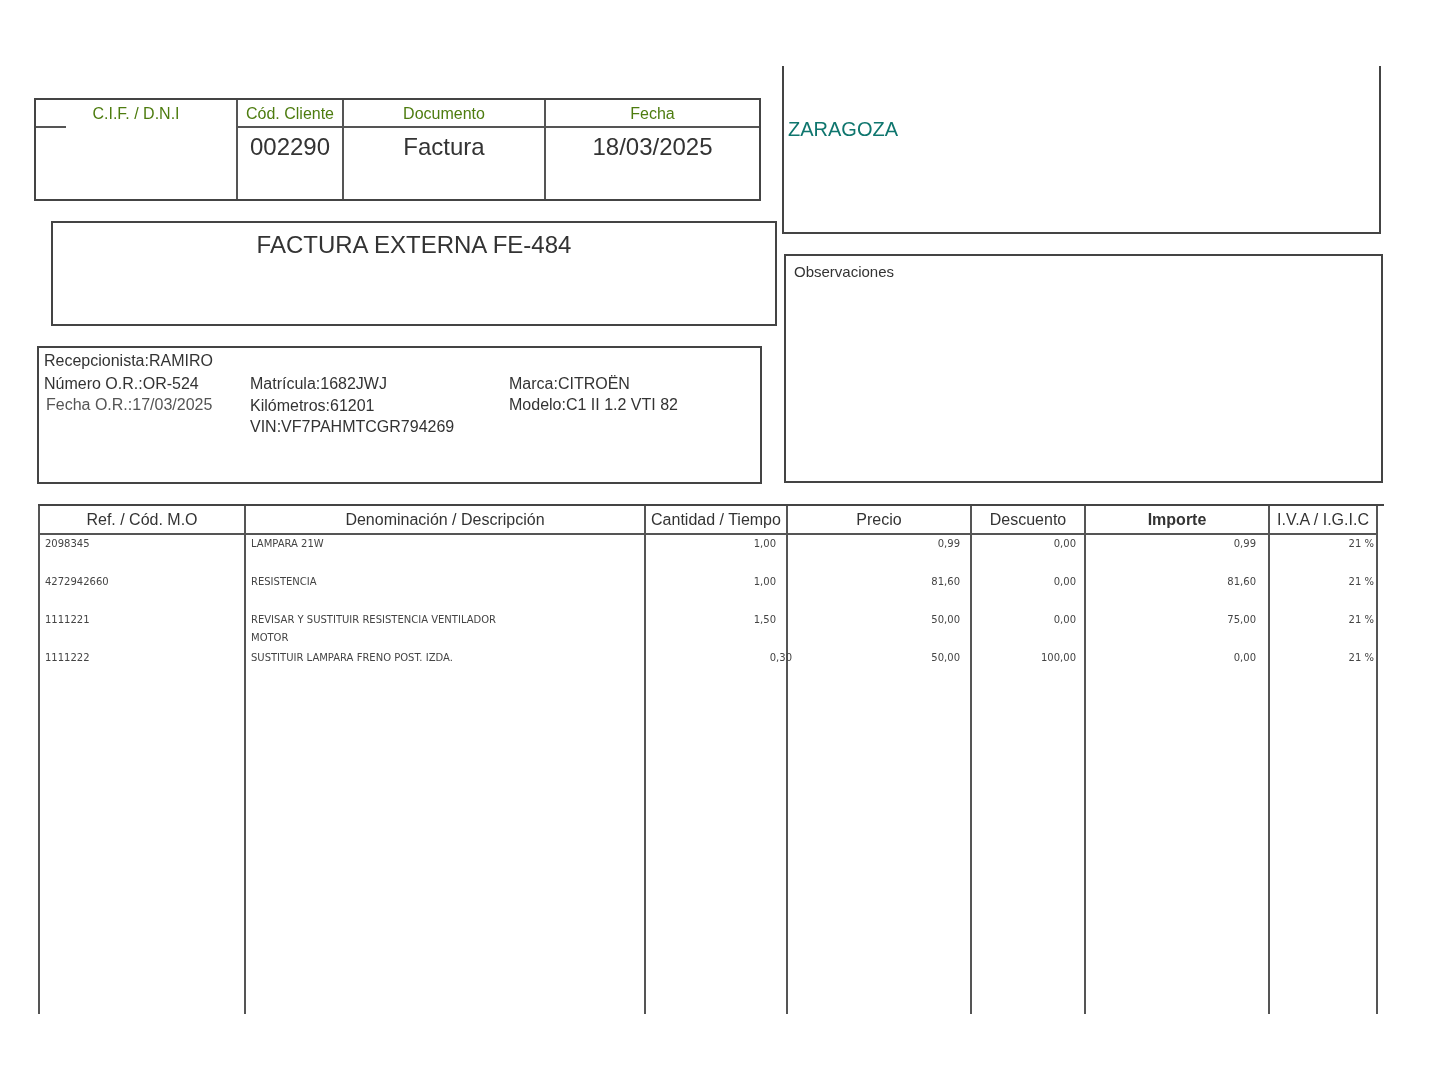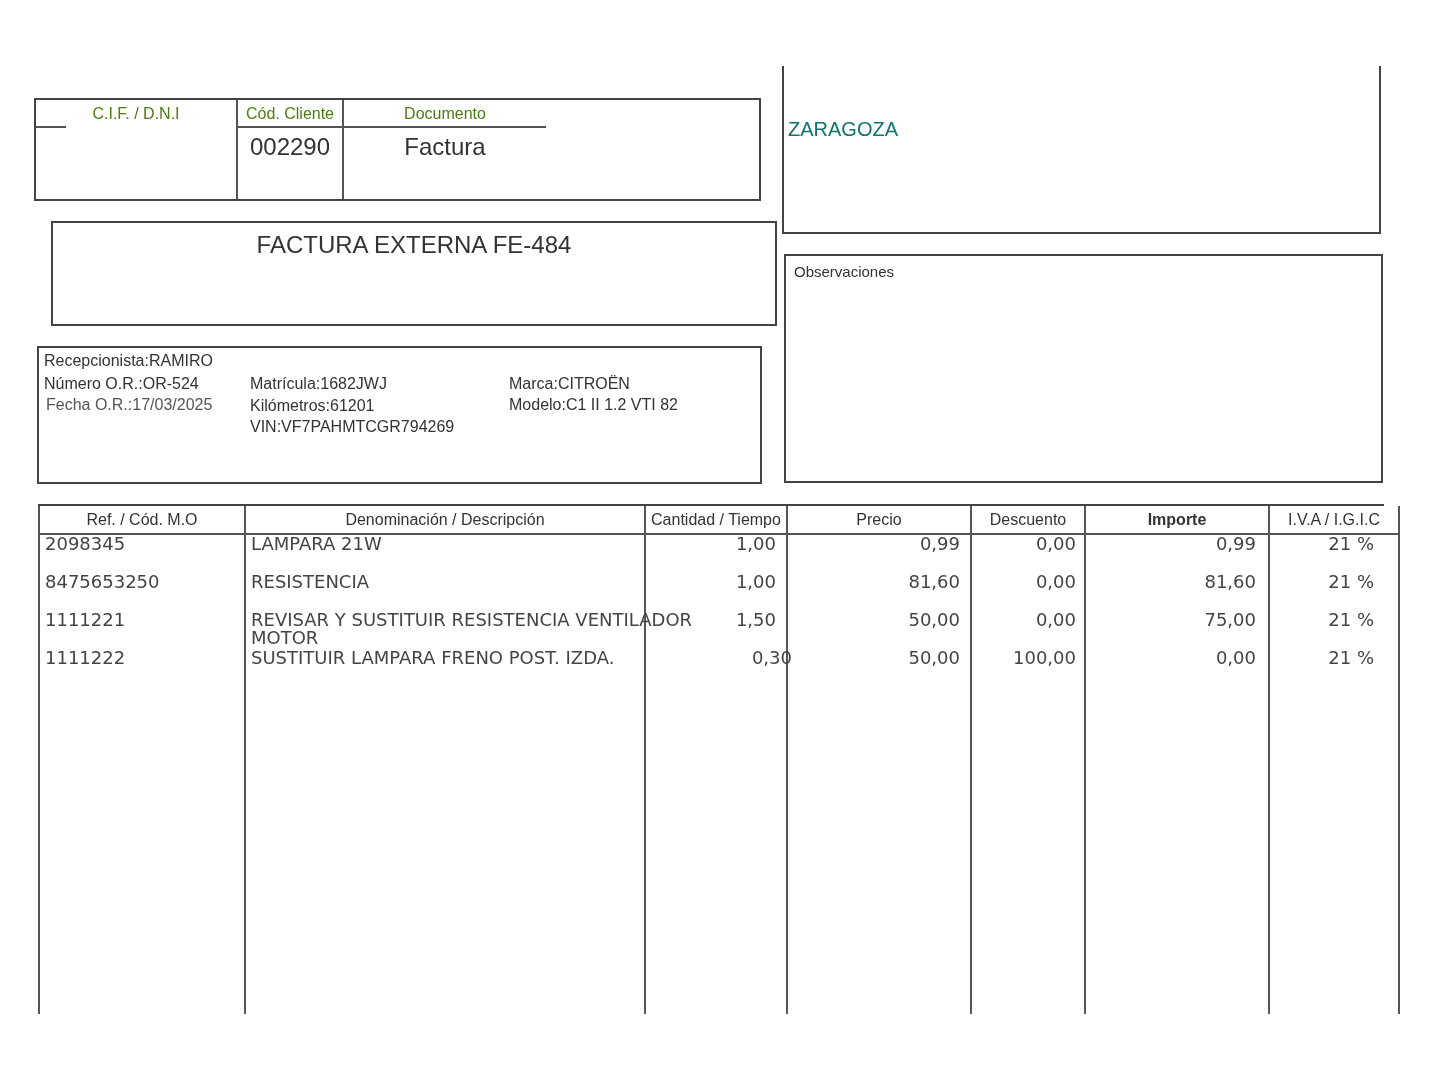--- a/index.html
+++ b/index.html
@@ -96,21 +96,21 @@
     .lcol.last { border-right: 2px solid #555; }
     .lcol-head {
       position: absolute; left: 0; right: 0; top: 0; height: 27px;
       border-bottom: 2px solid #555;
       text-align: center; font-size: 16px; line-height: 28px; color: #333;
       white-space: nowrap; overflow: hidden;
     }
     .cell {
       position: absolute;
       font-family: "DejaVu Sans", sans-serif;
-      font-size: 18px;
+      font-size: 10px;
       color: #444;
       white-space: nowrap;
       line-height: 18px;
     }
     .cell.r { text-align: right; }
   </style>
 </head>
 <body>
 
 <div id="hdr-table">
@@ -121,20 +121,25 @@
   </div>
   <div class="hdr-col" style="left:202px;width:106px;">
     <div class="hdr-label">Cód. Cliente</div>
     <div class="hdr-line"></div>
     <div class="hdr-value">002290</div>
   </div>
   <div class="hdr-col" style="left:308px;width:202px;">
     <div class="hdr-label">Documento</div>
     <div class="hdr-line"></div>
     <div class="hdr-value">Factura</div>
+  </div>
+  <div class="hdr-col" style="left:510px;right:0;">
+    <div class="hdr-label">Fecha</div>
+    <div class="hdr-line"></div>
+    <div class="hdr-value">18/03/2025</div>
   </div>
 </div>
 
 <div id="title-box" class="box">
   <div id="title-text">FACTURA EXTERNA FE-484</div>
 </div>
 
 <div id="or-box" class="box">
   <div class="or-text" style="left:5px;top:4px;">Recepcionista:RAMIRO</div>
   <div class="or-text" style="left:5px;top:27px;">Número O.R.:OR-524</div>
@@ -166,36 +171,36 @@
   </div>
   <div class="lcol" style="left:748px;width:184px;">
     <div class="lcol-head">Precio</div>
   </div>
   <div class="lcol" style="left:932px;width:114px;">
     <div class="lcol-head">Descuento</div>
   </div>
   <div class="lcol" style="left:1046px;width:184px;font-weight:bold;">
     <div class="lcol-head">Importe</div>
   </div>
-  <div class="lcol last" style="left:1230px;width:132px;">
+  <div class="lcol last" style="left:1230px;width:110px;">
     <div class="lcol-head">I.V.A / I.G.I.C</div>
   </div>
 
   <div>
     <div class="cell" style="left:7px;top:29px;">2098345</div>
     <div class="cell" style="left:213px;top:29px;">LAMPARA 21W</div>
     <div class="cell r" style="left:606px;width:132px;top:29px;">1,00</div>
     <div class="cell r" style="left:748px;width:174px;top:29px;">0,99</div>
     <div class="cell r" style="left:932px;width:106px;top:29px;">0,00</div>
     <div class="cell r" style="left:1046px;width:172px;top:29px;">0,99</div>
     <div class="cell r" style="left:1230px;width:106px;top:29px;">21 %</div>
   </div>
 
   <div>
-    <div class="cell" style="left:7px;top:67px;">8475653250</div>
+    <div class="cell" style="left:7px;top:67px;">4272942660</div>
     <div class="cell" style="left:213px;top:67px;">RESISTENCIA</div>
     <div class="cell r" style="left:606px;width:132px;top:67px;">1,00</div>
     <div class="cell r" style="left:748px;width:174px;top:67px;">81,60</div>
     <div class="cell r" style="left:932px;width:106px;top:67px;">0,00</div>
     <div class="cell r" style="left:1046px;width:172px;top:67px;">81,60</div>
     <div class="cell r" style="left:1230px;width:106px;top:67px;">21 %</div>
   </div>
 
   <div>
     <div class="cell" style="left:7px;top:105px;">1111221</div>

